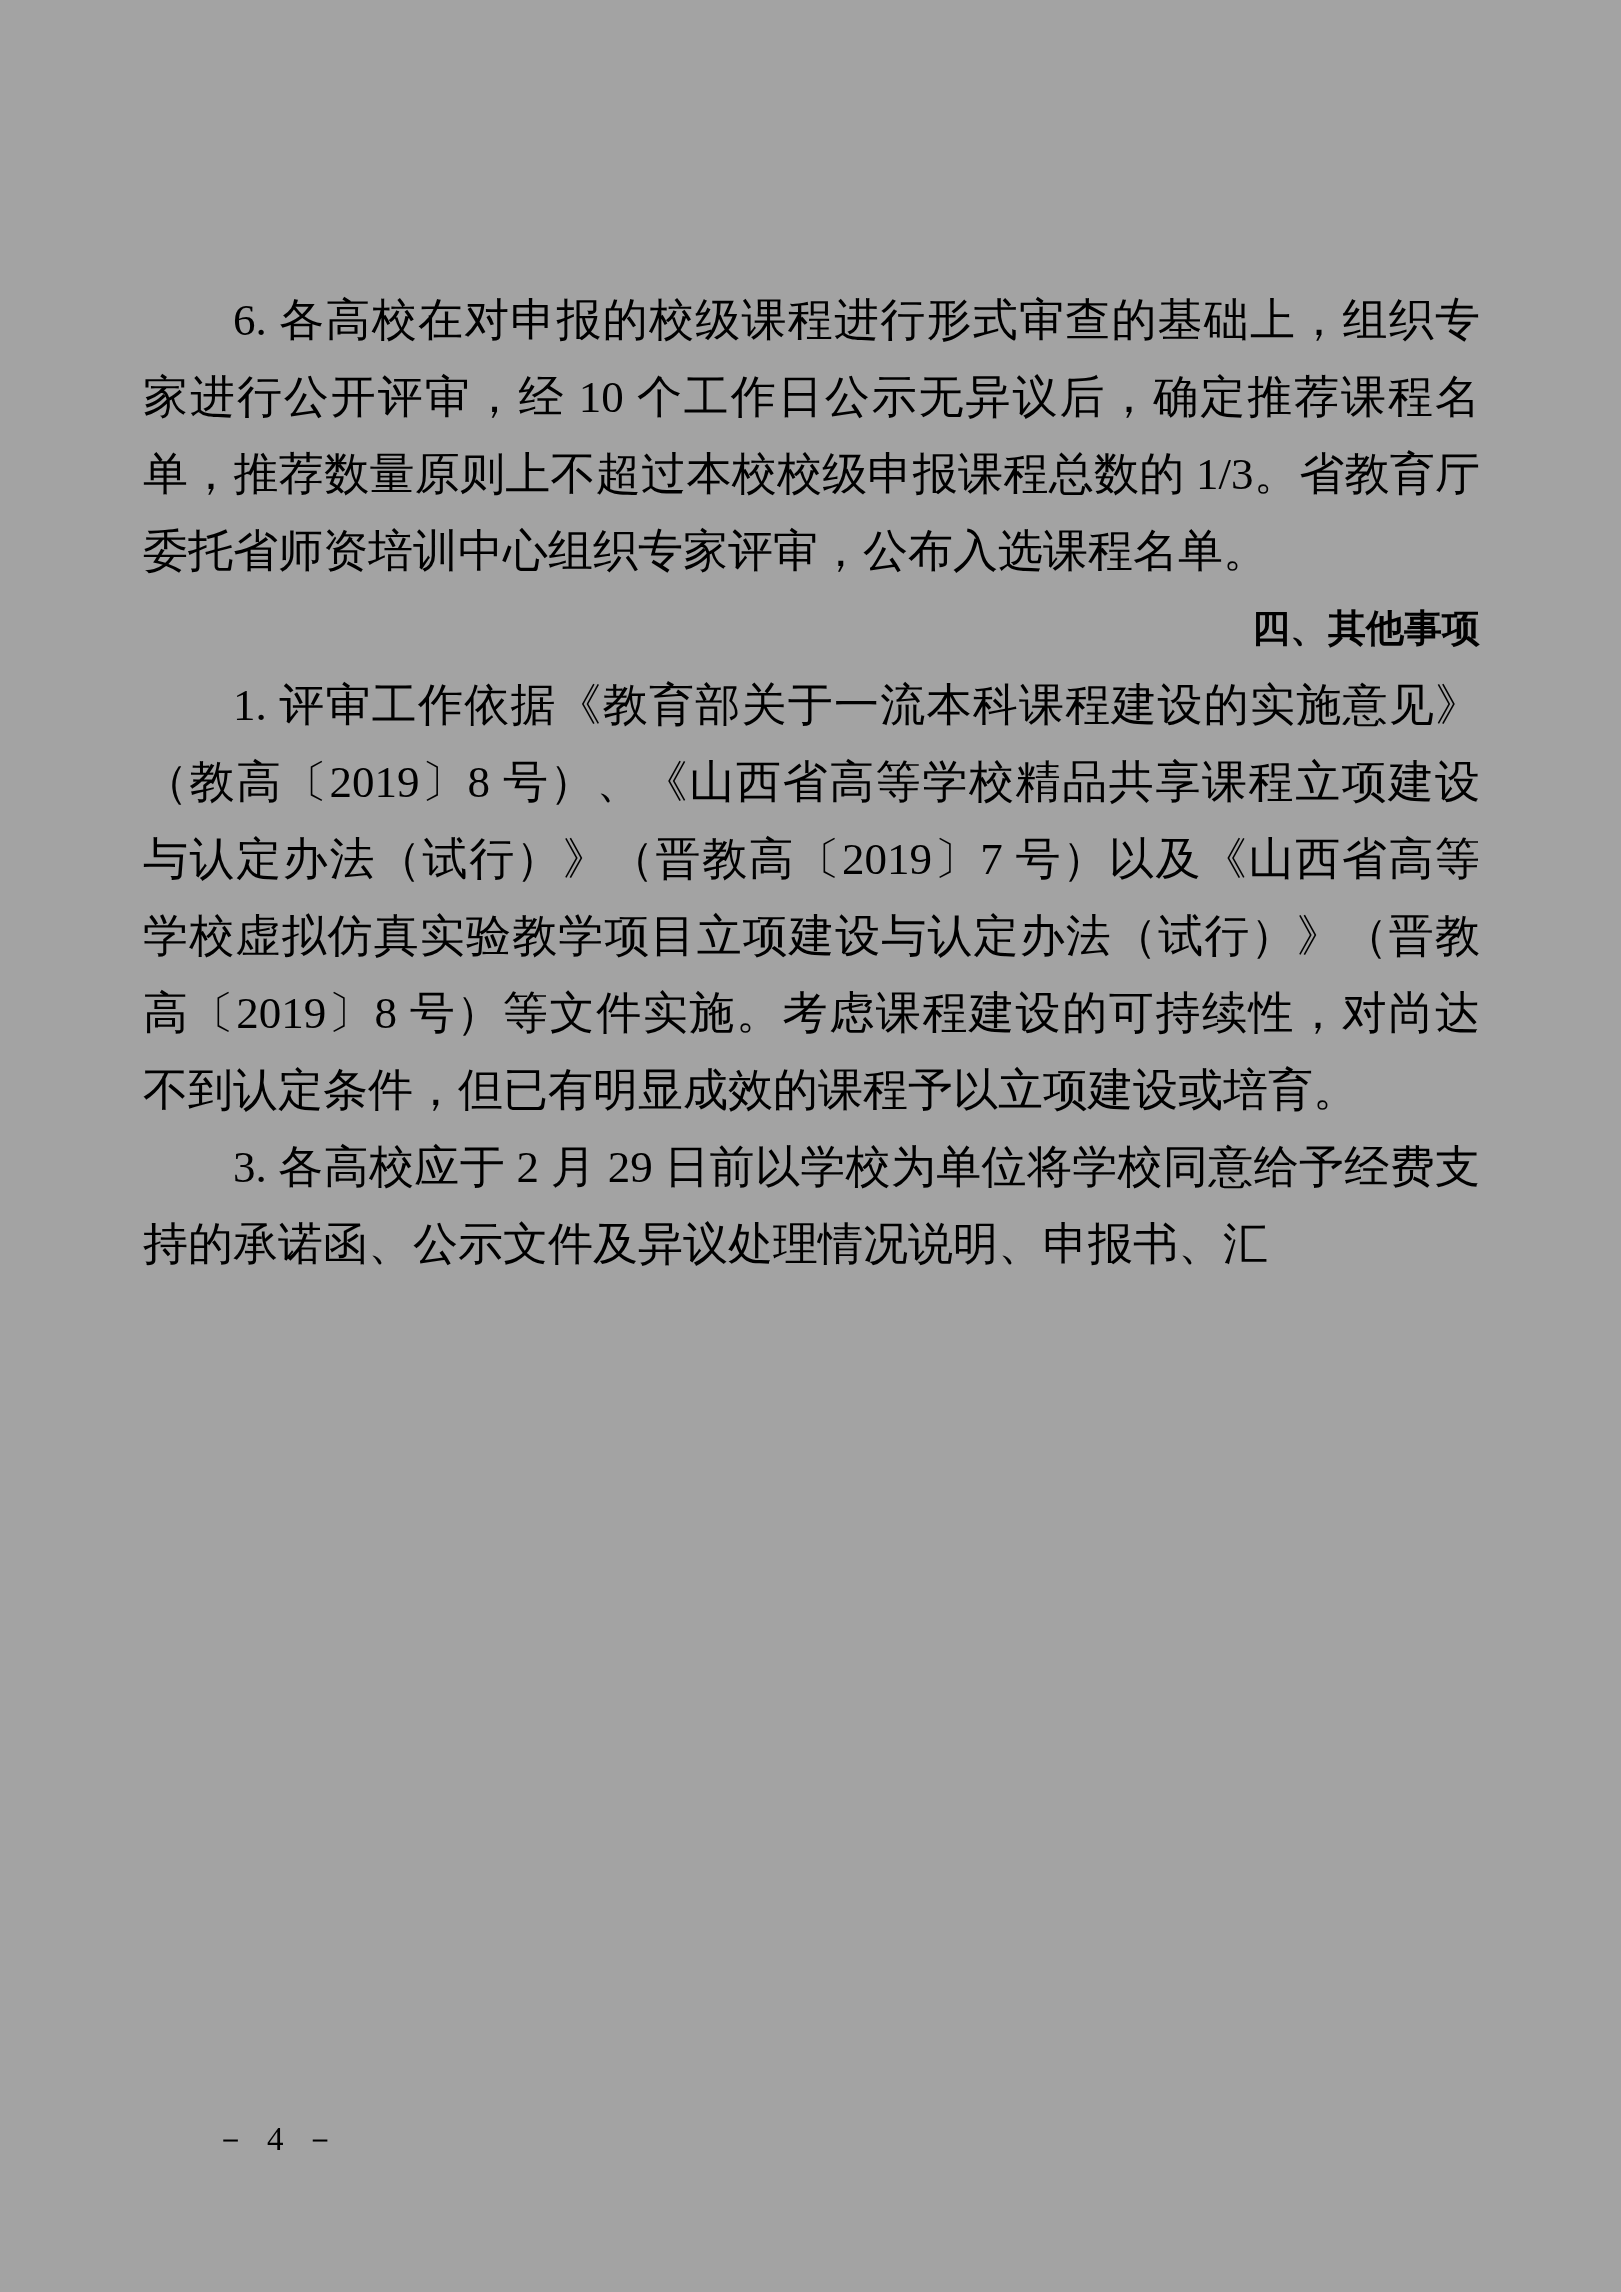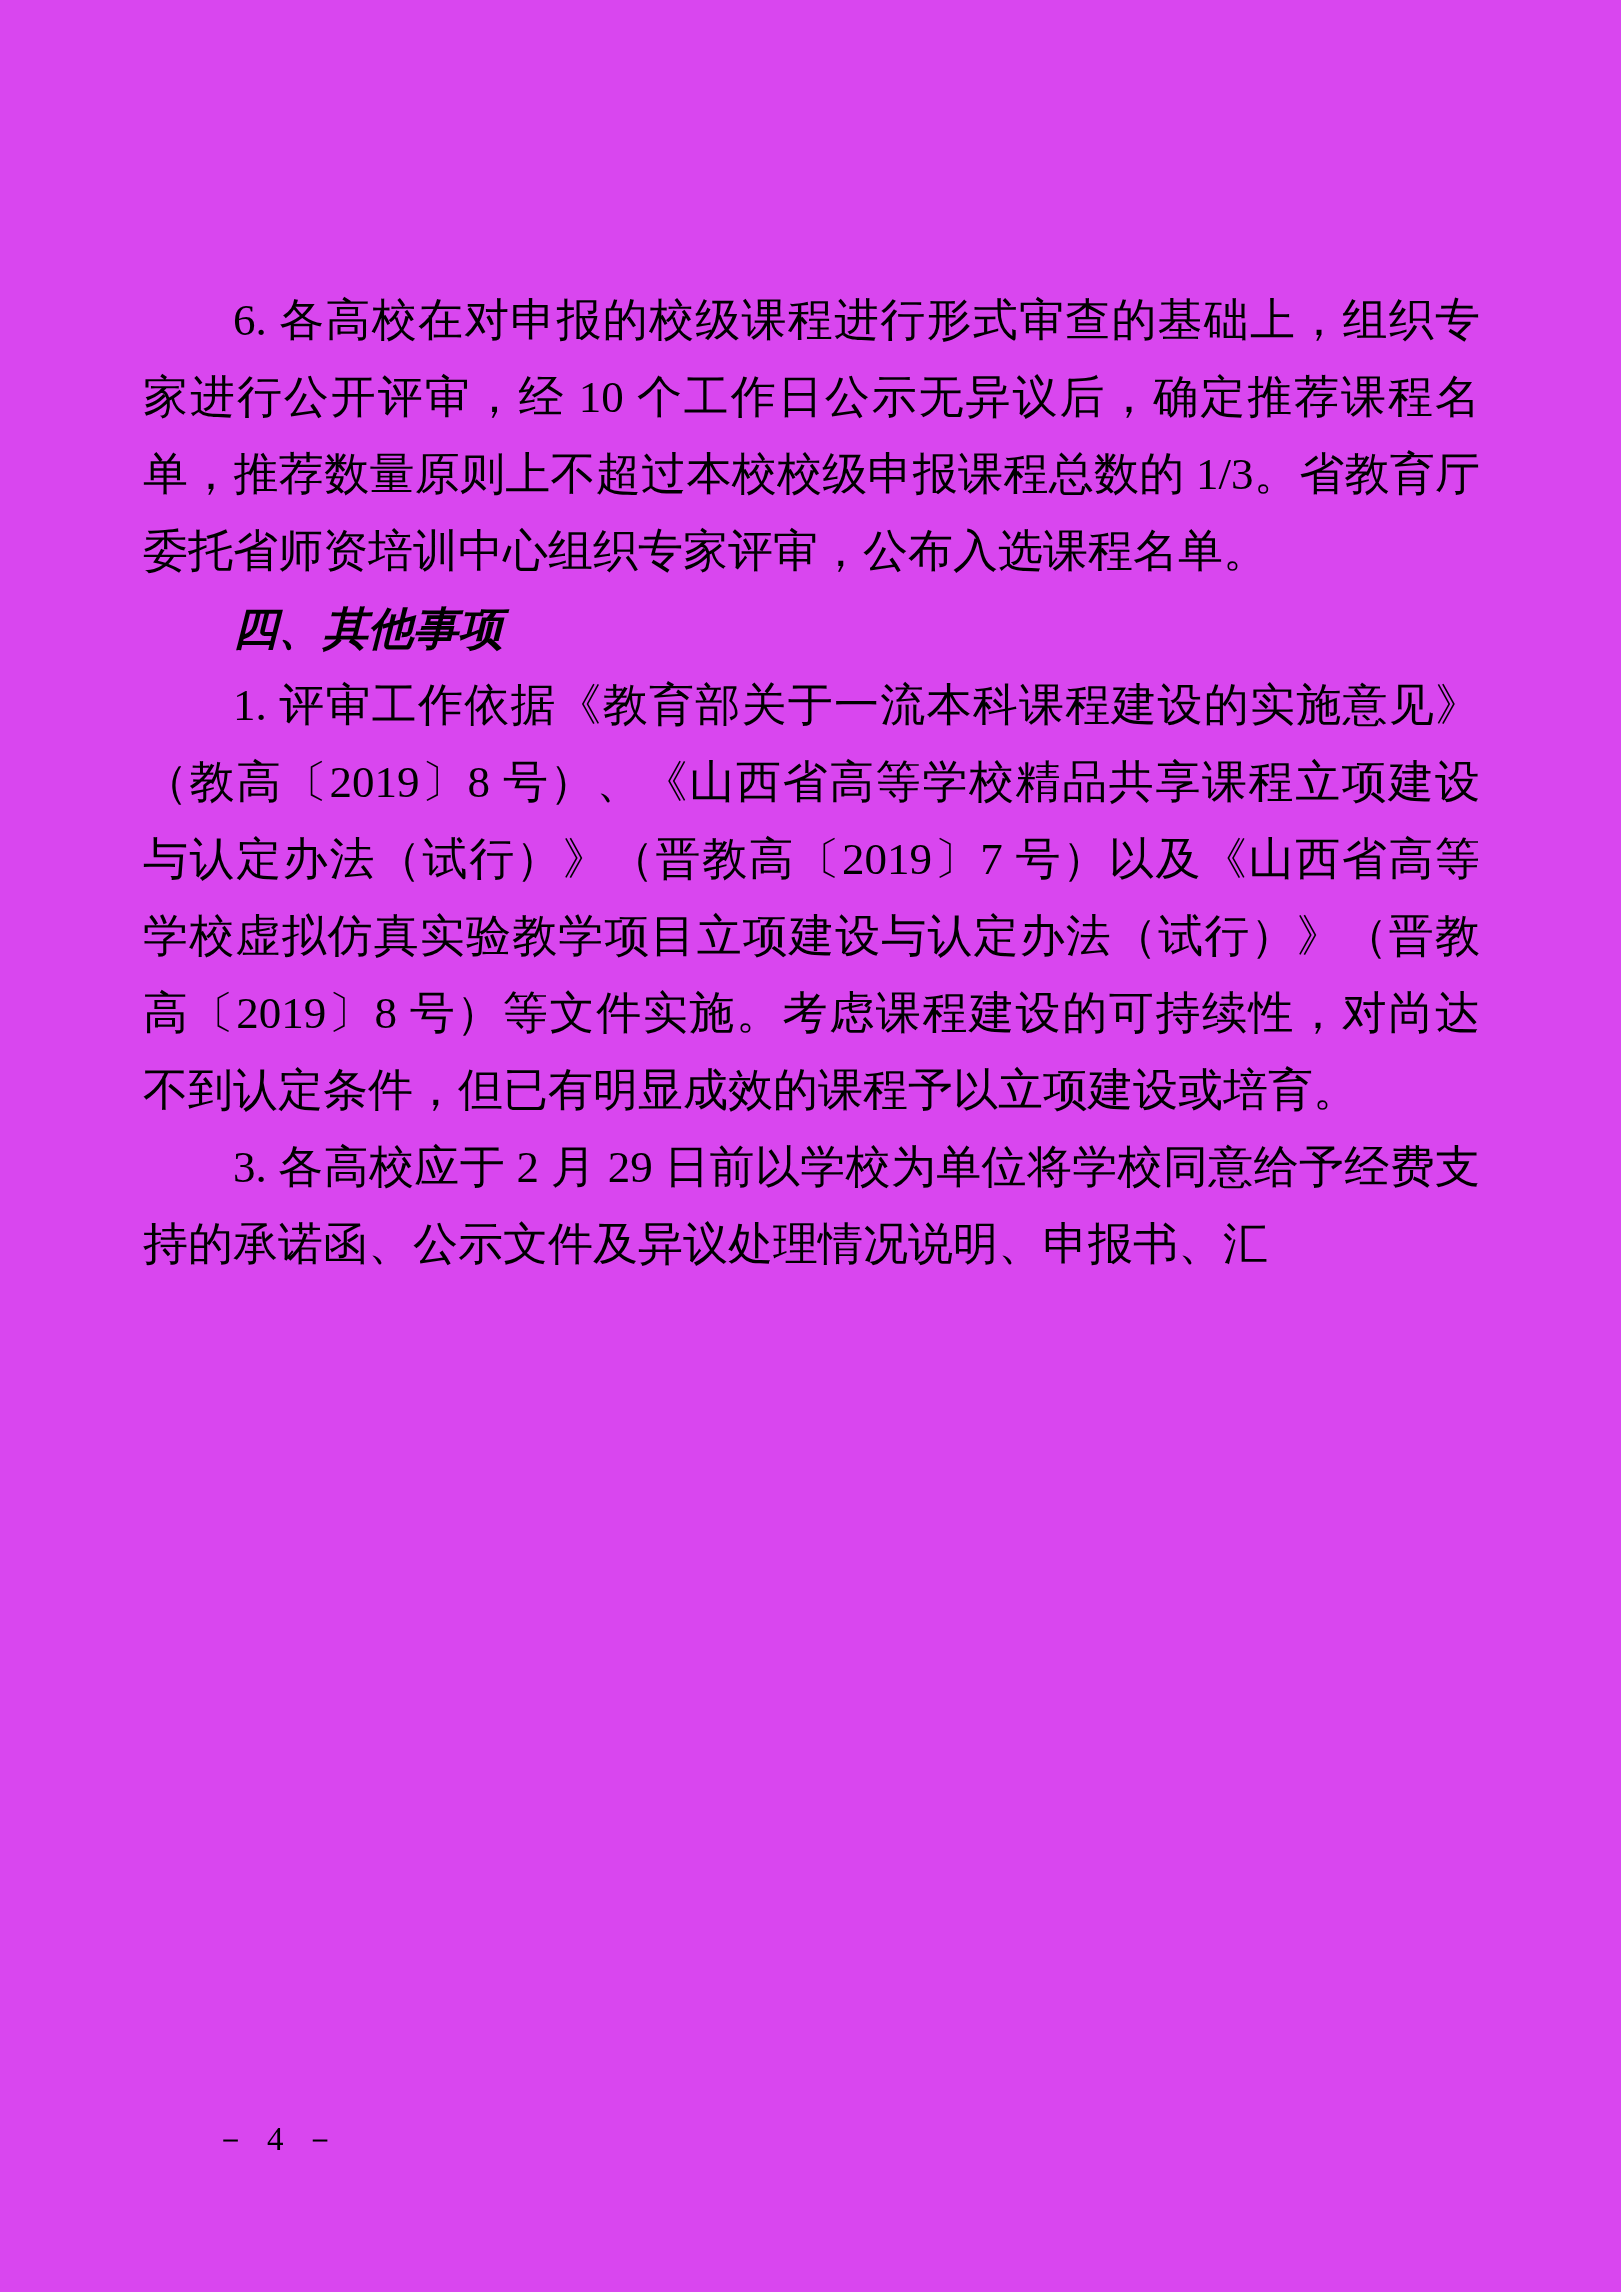--- a/index.html
+++ b/index.html
@@ -4,21 +4,21 @@
 <style>
   html, body {
     margin: 0;
     padding: 0;
     background: #ffffff;
   }
   .page {
     position: relative;
     width: 1621px;
     height: 2293px;
-    background: #d946ef;
+    background: #a3a3a3;
     overflow: hidden;
     font-family: "Liberation Serif", serif;
     color: #000000;
   }
   .content {
     position: absolute;
     left: 143px;
     top: 282px;
     width: 1337px;
     font-size: 45px;
@@ -28,26 +28,25 @@
   }
   .content p {
     margin: 0;
     padding: 0;
     text-indent: 2em;
   }
   .section-heading {
     margin: 0;
     padding: 0;
     text-indent: 2em;
-    font-size: 45px;
+    font-size: 38px;
     line-height: 77px;
     font-weight: bold;
     font-family: "Liberation Sans", sans-serif;
-    text-align: left;
-    font-style: italic;
+    text-align: right;
   }
   .page-number {
     position: absolute;
     left: 214px;
     top: 2120px;
     font-size: 33px;
     line-height: 39px;
     letter-spacing: 5.9px;
     color: #000000;
     font-family: "Liberation Serif", serif;

